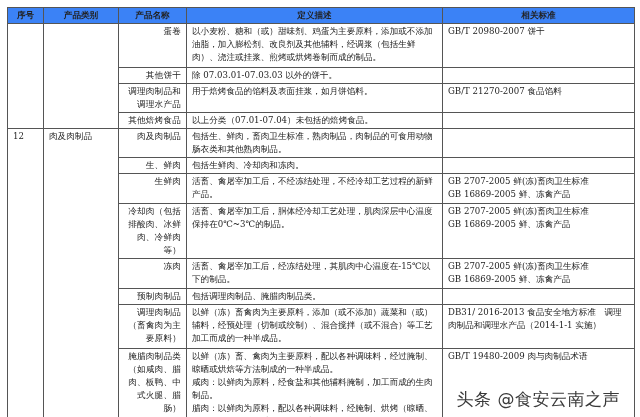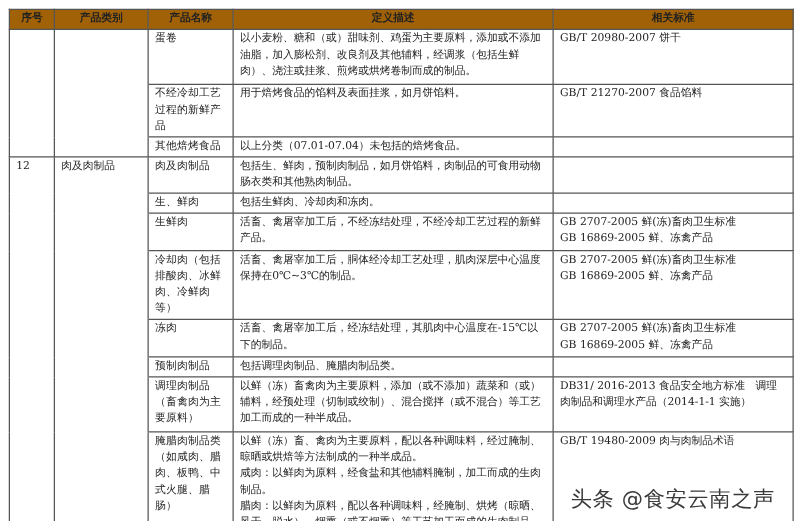--- a/index.html
+++ b/index.html
@@ -4,24 +4,24 @@
 <style>
   html, body { margin: 0; padding: 0; background: #ffffff; }
   body { width: 640px; height: 417px; overflow: hidden; position: relative;
          font-family: "DejaVu Serif", "Liberation Serif", serif; color: #222; }
   .doc { position: absolute; left: 7px; top: 7px; width: 627px; }
   table { border-collapse: collapse; width: 627px; table-layout: fixed; }
   col.c1 { width: 36px; } col.c2 { width: 75px; } col.c3 { width: 68px; }
   col.c4 { width: 256px; } col.c5 { width: 192px; }
   th, td { border: 1px solid #555; font-size: 8.6px; line-height: 13px; vertical-align: top;
            padding: 1px 5px; text-align: left; word-break: break-all; }
-  th { background: #a16207; text-align: center; font-weight: bold; height: 13px; padding: 1px 3px; }
+  th { background: #3b82f6; text-align: center; font-weight: bold; height: 13px; padding: 1px 3px; }
   td.num, td.cat { border-top: none; border-bottom: none; }
   tr.first-12 td.num, tr.first-12 td.cat { border-top: 1px solid #555; }
-  td.name { letter-spacing: 0.2px; }
+  td.name { letter-spacing: 0.2px; text-align: right; }
   .stdline { display: block; }
   .watermark { position: absolute; right: 18px; bottom: 6px; font-family: "DejaVu Sans", "Liberation Sans", sans-serif;
                font-size: 17px; color: #3a3a3a; background: rgba(255,255,255,0.85); padding: 0 2px; letter-spacing: 0.5px; }
 </style>
 </head>
 <body>
 
 <div class="doc">
   <table>
     <colgroup>
@@ -45,44 +45,51 @@
       <tr style="height:44px">
         <td class="num" style="border-top:1px solid #555"></td>
         <td class="cat" style="border-top:1px solid #555"></td>
         <td class="name">蛋卷</td>
         <td>以小麦粉、糖和（或）甜味剂、鸡蛋为主要原料，添加或不添加油脂，加入膨松剂、改良剂及其他辅料，经调浆（包括生鲜肉）、浇注或挂浆、煎烤或烘烤卷制而成的制品。</td>
         <td>
           <span class="stdline">GB/T 20980-2007 饼干</span>
         </td>
       </tr>
 
+      <tr style="height:14px">
+        <td class="num"></td>
+        <td class="cat"></td>
+        <td class="name">其他饼干</td>
+        <td>除 07.03.01-07.03.03 以外的饼干。</td>
+        <td></td>
+      </tr>
 
       <tr style="height:29px">
         <td class="num"></td>
         <td class="cat"></td>
-        <td class="name">不经冷却工艺过程的新鲜产品</td>
+        <td class="name">调理肉制品和调理水产品</td>
         <td>用于焙烤食品的馅料及表面挂浆，如月饼馅料。</td>
         <td>
           <span class="stdline">GB/T 21270-2007 食品馅料</span>
         </td>
       </tr>
 
       <tr style="height:14px">
         <td class="num" style="border-bottom:1px solid #555"></td>
         <td class="cat" style="border-bottom:1px solid #555"></td>
         <td class="name">其他焙烤食品</td>
         <td>以上分类（07.01-07.04）未包括的焙烤食品。</td>
         <td></td>
       </tr>
 
       <tr class="first-12" style="height:29px">
         <td class="num">12</td>
         <td class="cat">肉及肉制品</td>
         <td class="name">肉及肉制品</td>
-        <td>包括生、鲜肉，预制肉制品，如月饼馅料，肉制品的可食用动物肠衣类和其他熟肉制品。</td>
+        <td>包括生、鲜肉，畜肉卫生标准，熟肉制品，肉制品的可食用动物肠衣类和其他熟肉制品。</td>
         <td></td>
       </tr>
 
       <tr style="height:14px">
         <td class="num"></td>
         <td class="cat"></td>
         <td class="name">生、鲜肉</td>
         <td>包括生鲜肉、冷却肉和冻肉。</td>
         <td></td>
       </tr>

